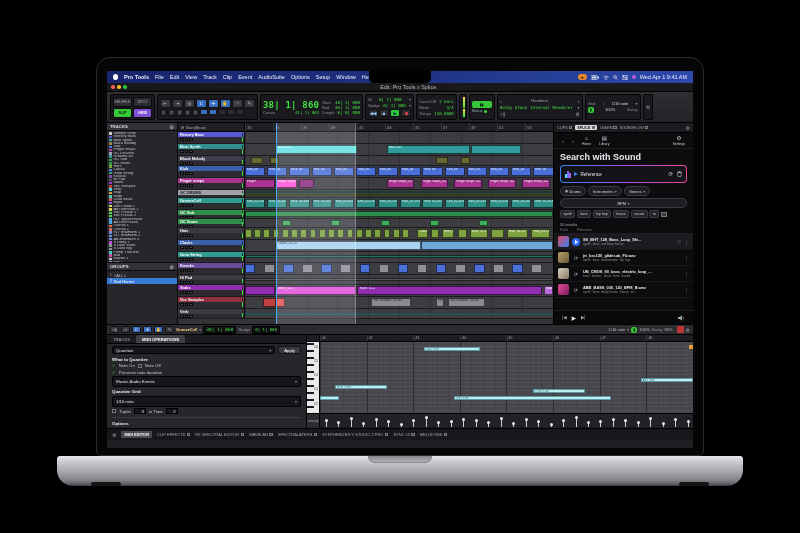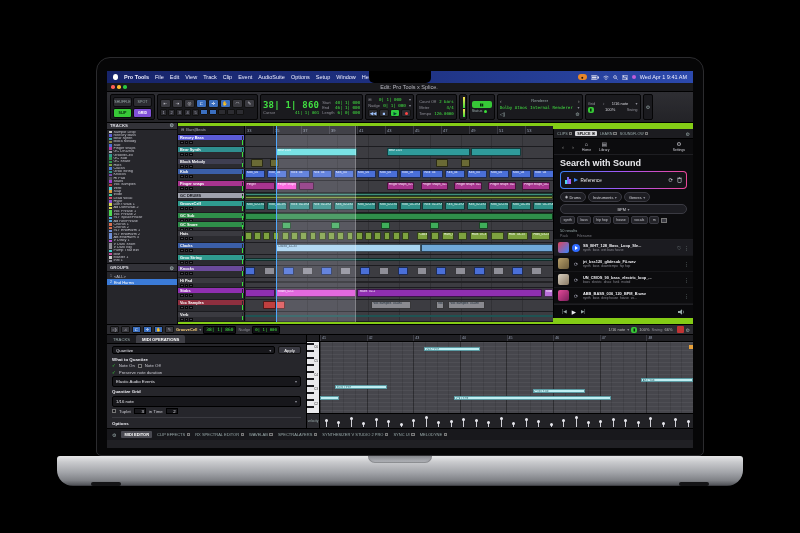--- a/index.html
+++ b/index.html
@@ -62,21 +62,21 @@
   .statrow{display:flex;align-items:center;gap:2px;font-size:3.8px;color:#9aa;}
   .led{width:3px;height:3px;border-radius:50%;background:#3ae03a;}
   .rend{width:86px;}
   .rendhead{display:flex;justify-content:space-between;color:#9aa;font-size:4px;}
   .rendval{font-size:4.3px;display:flex;justify-content:space-between;align-items:center;}
   .gridbox{width:56px;}
   .caret{color:#8d8d96;font-size:4px;}
   .gear{color:#9aa;font-size:5px;}
 
   
-  .main{height:201px;display:flex;overflow:hidden;background:#84cc16;align-items:center;}
+  .main{height:201px;display:flex;overflow:hidden;background:#a16207;}
   .sidebar{width:71px;background:#26262b;border-right:1px solid #0a0a0c;display:flex;flex-direction:column;font-size:3.8px;color:#c2c2ca;}
   .sbhead{height:8px;background:#323238;display:flex;align-items:center;justify-content:space-between;padding:0 3px;font-size:4.3px;font-weight:bold;color:#d8d8df;border-bottom:1px solid #0a0a0c;}
   .sblist{flex:1;overflow:hidden;padding:1px 2px;}
   .sbitem{display:flex;align-items:center;gap:2px;height:3.3px;line-height:3.3px;white-space:nowrap;overflow:hidden;}
   .sbdot{width:2.5px;height:2.5px;flex:0 0 2.5px;}
   .groups{height:62px;border-top:1px solid #0a0a0c;display:flex;flex-direction:column;}
   .grouplist{flex:1;padding:1px 0;}
   .grow{display:flex;gap:2px;align-items:center;height:6px;padding:0 3px;font-size:4px;}
   .grow.sel{background:#3b7bd8;color:#fff;}
   .gnum{color:#8d8d96;font-size:3.5px;}

